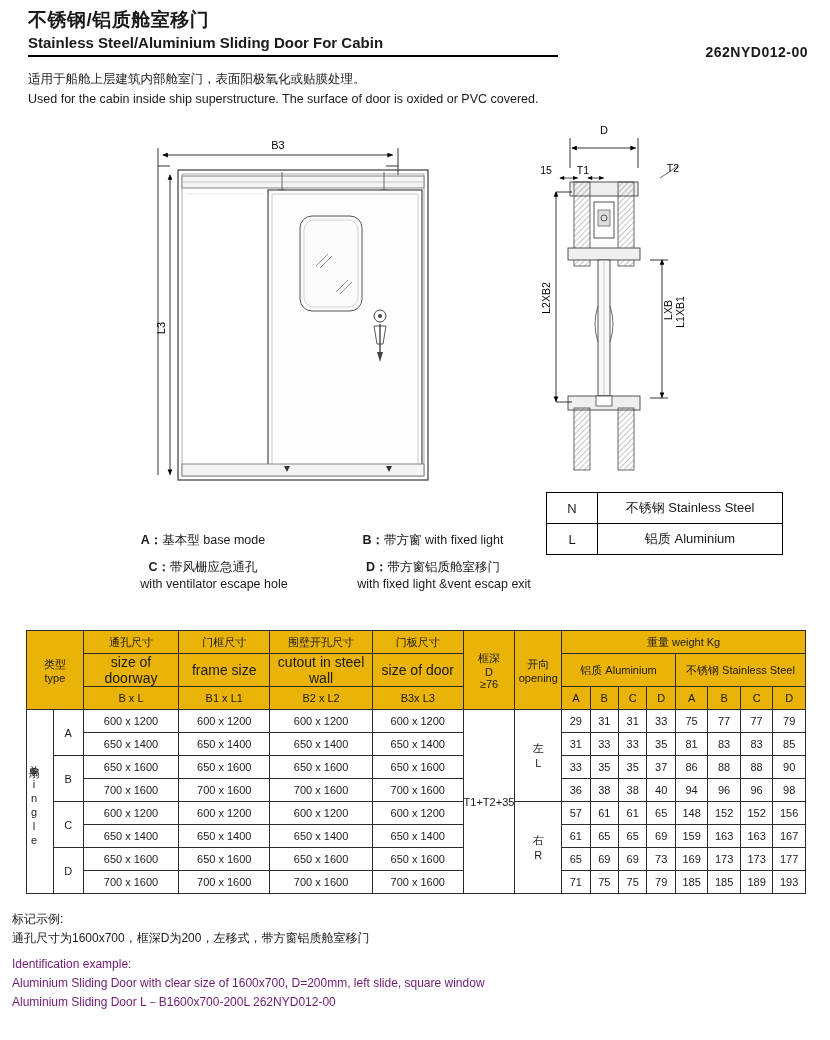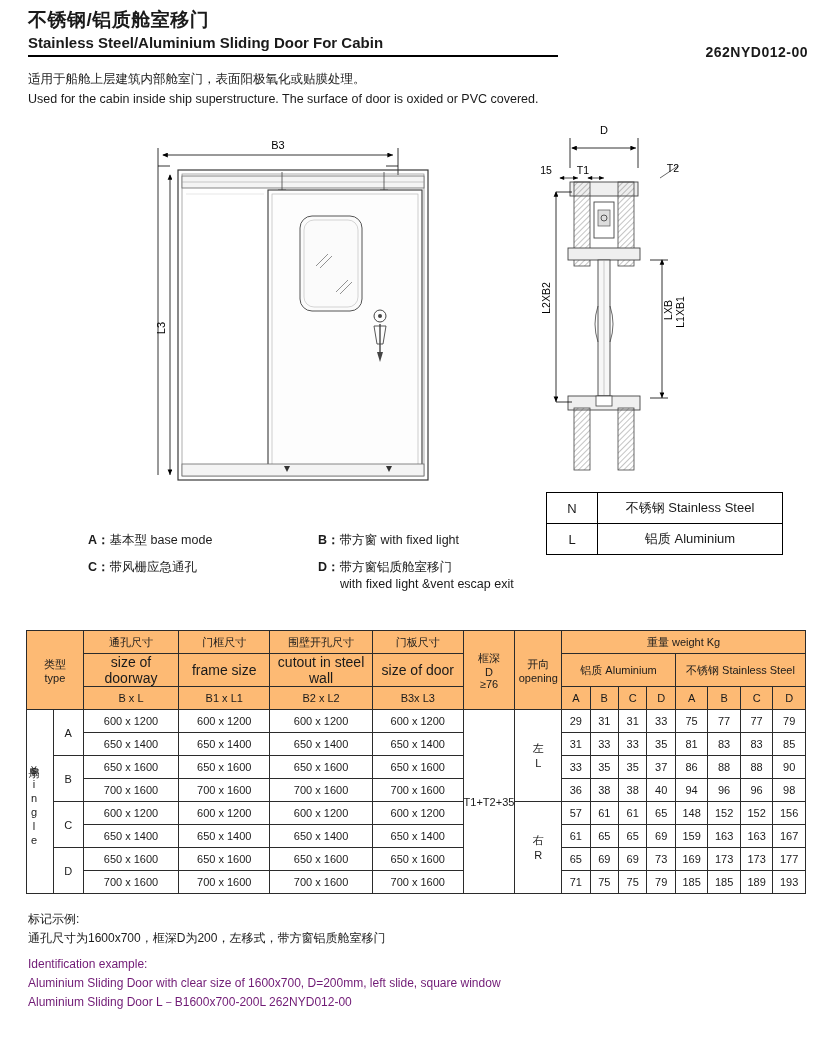--- a/index.html
+++ b/index.html
@@ -21,21 +21,21 @@
   .code{position:absolute;right:0;top:36px;font-size:14px;font-weight:bold;letter-spacing:0.5px;}
   .desc{position:absolute;left:28px;top:70px;width:780px;}
   .desc-cn{font-size:12.5px;line-height:18px;}
   .desc-en{font-size:12.5px;line-height:18px;margin-top:2px;}
 
   
   .drawings{position:absolute;left:0;top:120px;width:830px;height:500px;}
   svg{display:block;}
 
   
-  .modes{position:absolute;left:88px;top:532px;width:460px;font-size:12.5px;}
+  .modes{position:absolute;left:88px;top:532px;width:460px;font-size:12.5px;text-align:center;}
   .modes .row{display:flex;margin-bottom:10px;}
   .modes .cell{width:240px;line-height:17px;}
   .modes b{font-weight:bold;}
   .modes .ind{display:block;padding-left:22px;}
 
   
   .mat-table{position:absolute;left:546px;top:492px;border-collapse:collapse;}
   .mat-table td{border:1px solid #000;font-size:13px;padding:6px 8px;text-align:center;}
   .mat-table td.k{width:34px;font-weight:normal;}
   .mat-table td.v{width:168px;text-align:center;}
@@ -45,34 +45,34 @@
   .spec td,.spec th{
     border:1px solid #2b2b2b;
     font-size:11px;
     text-align:center;
     vertical-align:middle;
     padding:0;
     height:22px;
     font-weight:normal;
     background:#fff;
   }
-  .spec .hdr{background:#fdba74;}
+  .spec .hdr{background:#eab308;}
   .spec .sm{font-size:14px;margin-top:48px;}
   .vert{
     writing-mode:vertical-rl;
     text-orientation:upright;
     letter-spacing:2px;
     font-size:11px;
     line-height:14px;
     white-space:nowrap;
   }
   .spec .lr{font-size:11px;line-height:15px;}
 
   
-  .notes{position:absolute;left:28px;top:910px;width:780px;font-size:12px;line-height:19px;}
+  .notes{position:absolute;left:12px;top:910px;width:780px;font-size:12px;line-height:19px;}
   .notes .cn-line{font-size:12px;}
   .notes .en-line{font-size:12px;color:#701a75;}
   .notes .gap{height:7px;}
 </style>
 </head>
 <body>
 
 <div class="page">
 
   <div class="header">
@@ -216,20 +216,21 @@
       <div class="cell">
         <b>A：</b><span>基本型 base mode</span>
       </div>
       <div class="cell">
         <b>B：</b><span>带方窗 with fixed light</span>
       </div>
     </div>
     <div class="row">
       <div class="cell">
         <b>C：</b><span>带风栅应急通孔</span>
+        <span class="ind">with ventilator escape hole</span>
       </div>
       <div class="cell">
         <b>D：</b><span>带方窗铝质舱室移门</span>
         <span class="ind">with fixed light &amp;vent escap exit</span>
       </div>
     </div>
   </div>
 
   <table class="mat-table">
     <tbody>

